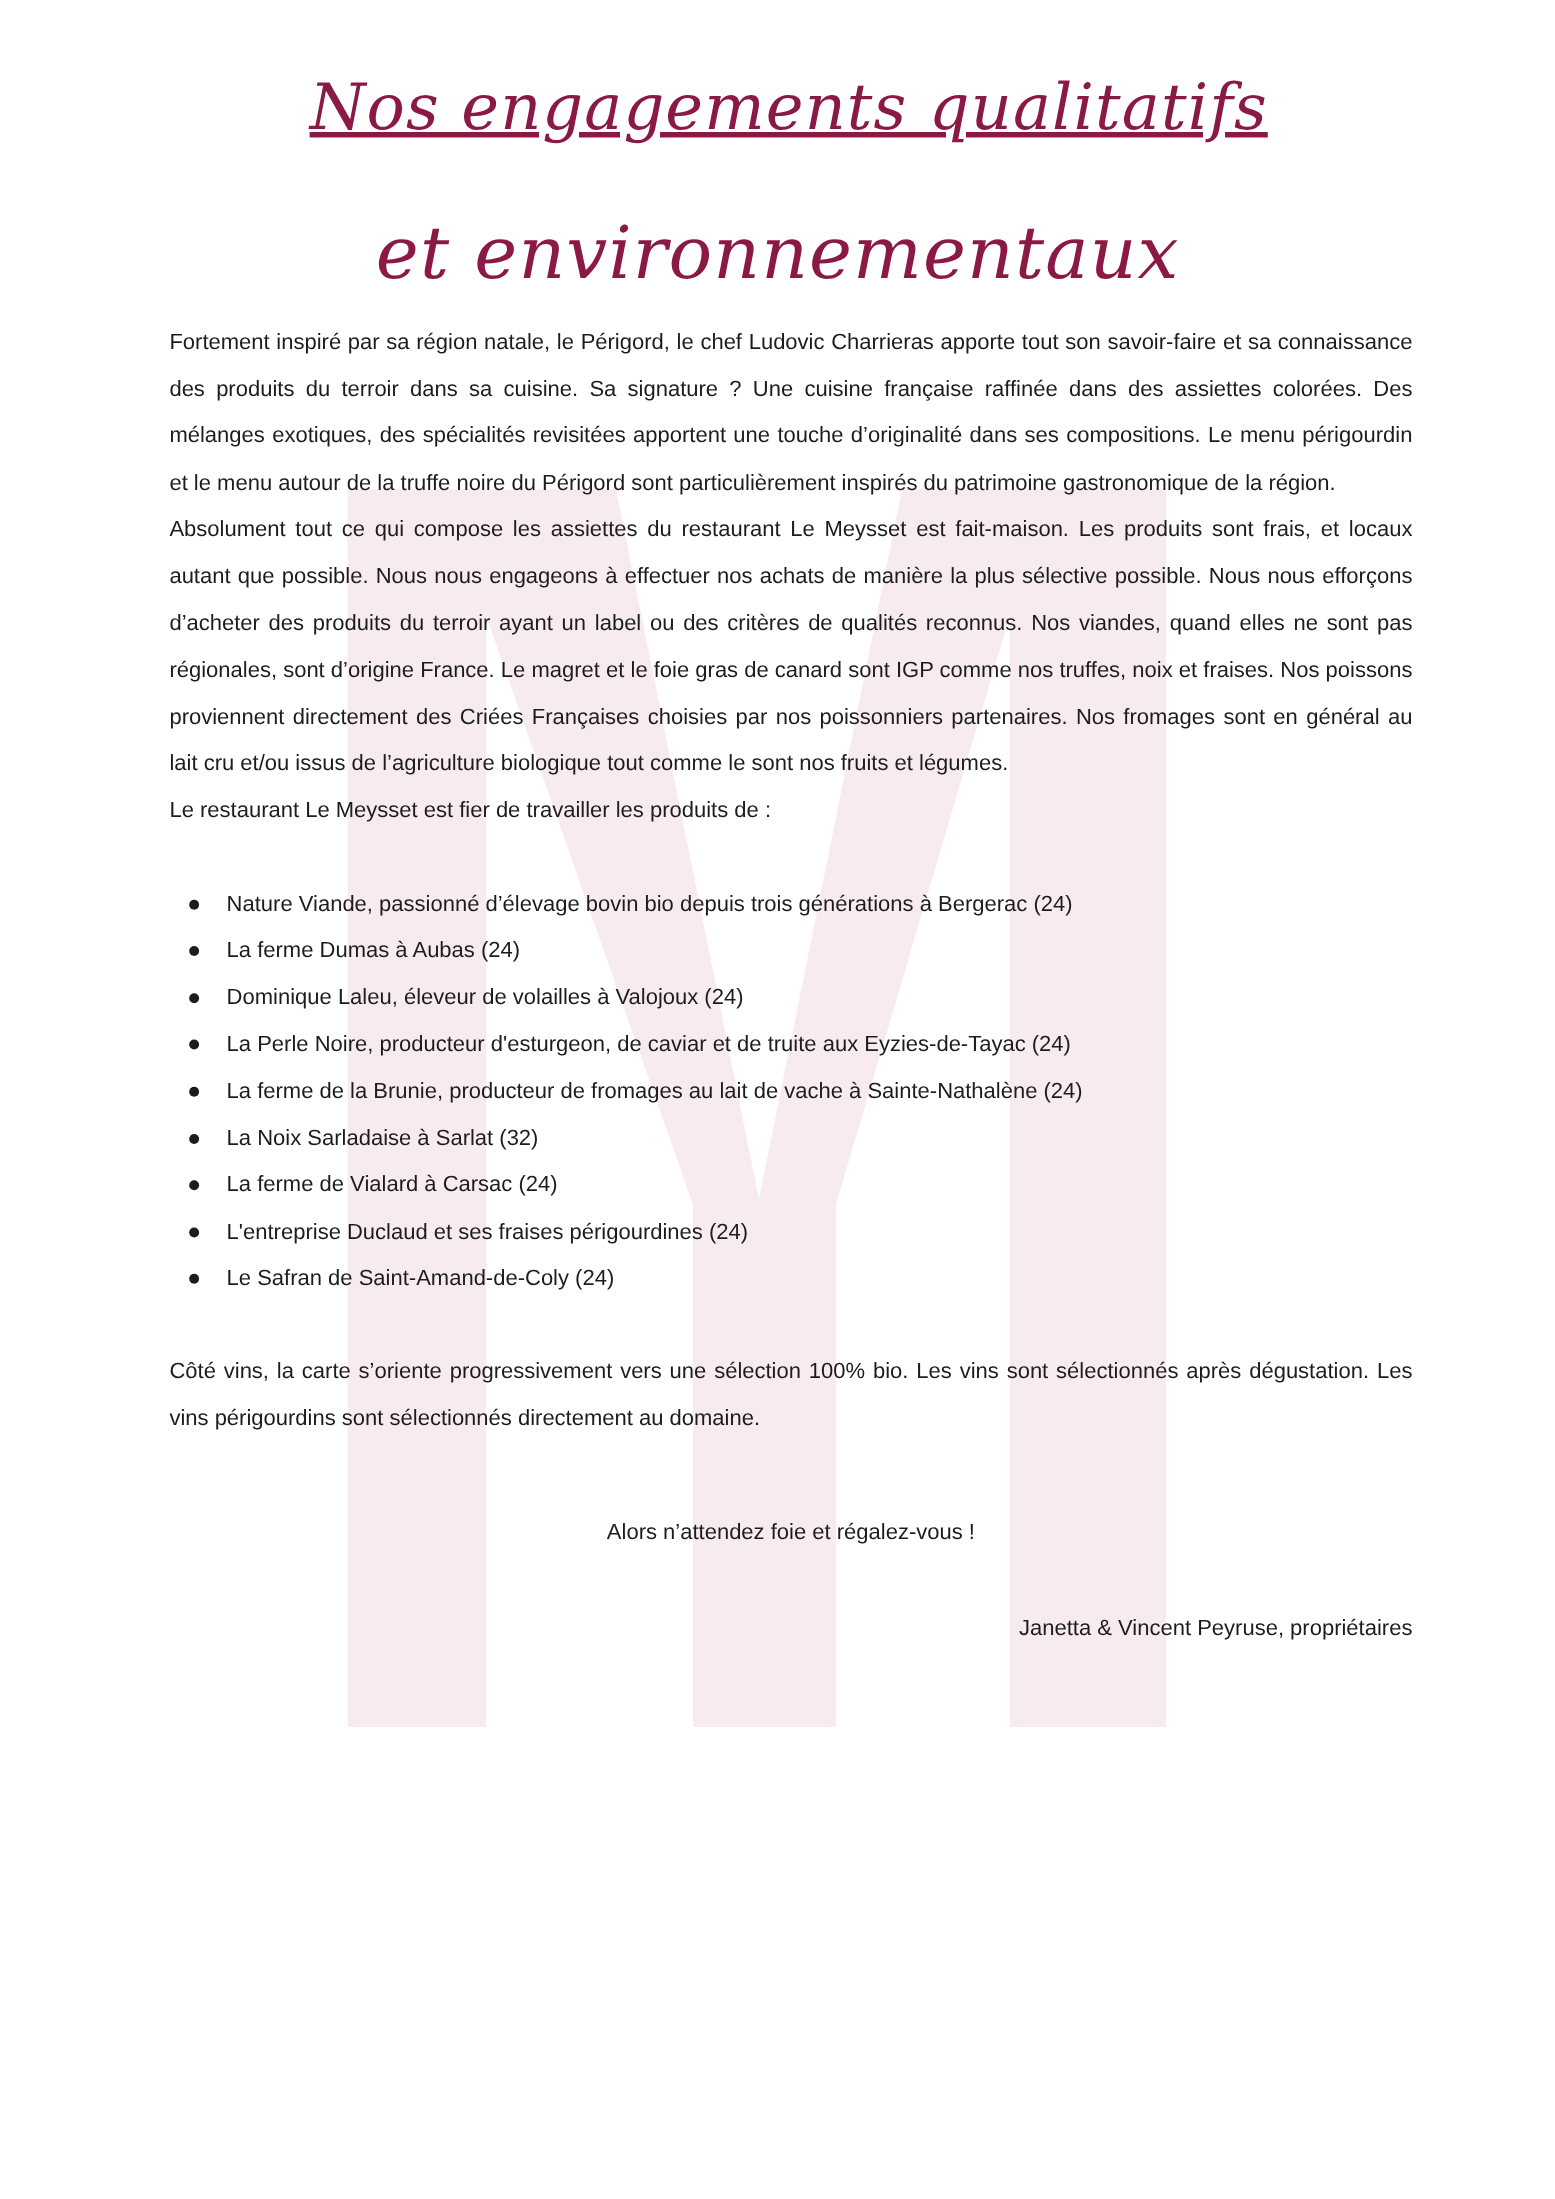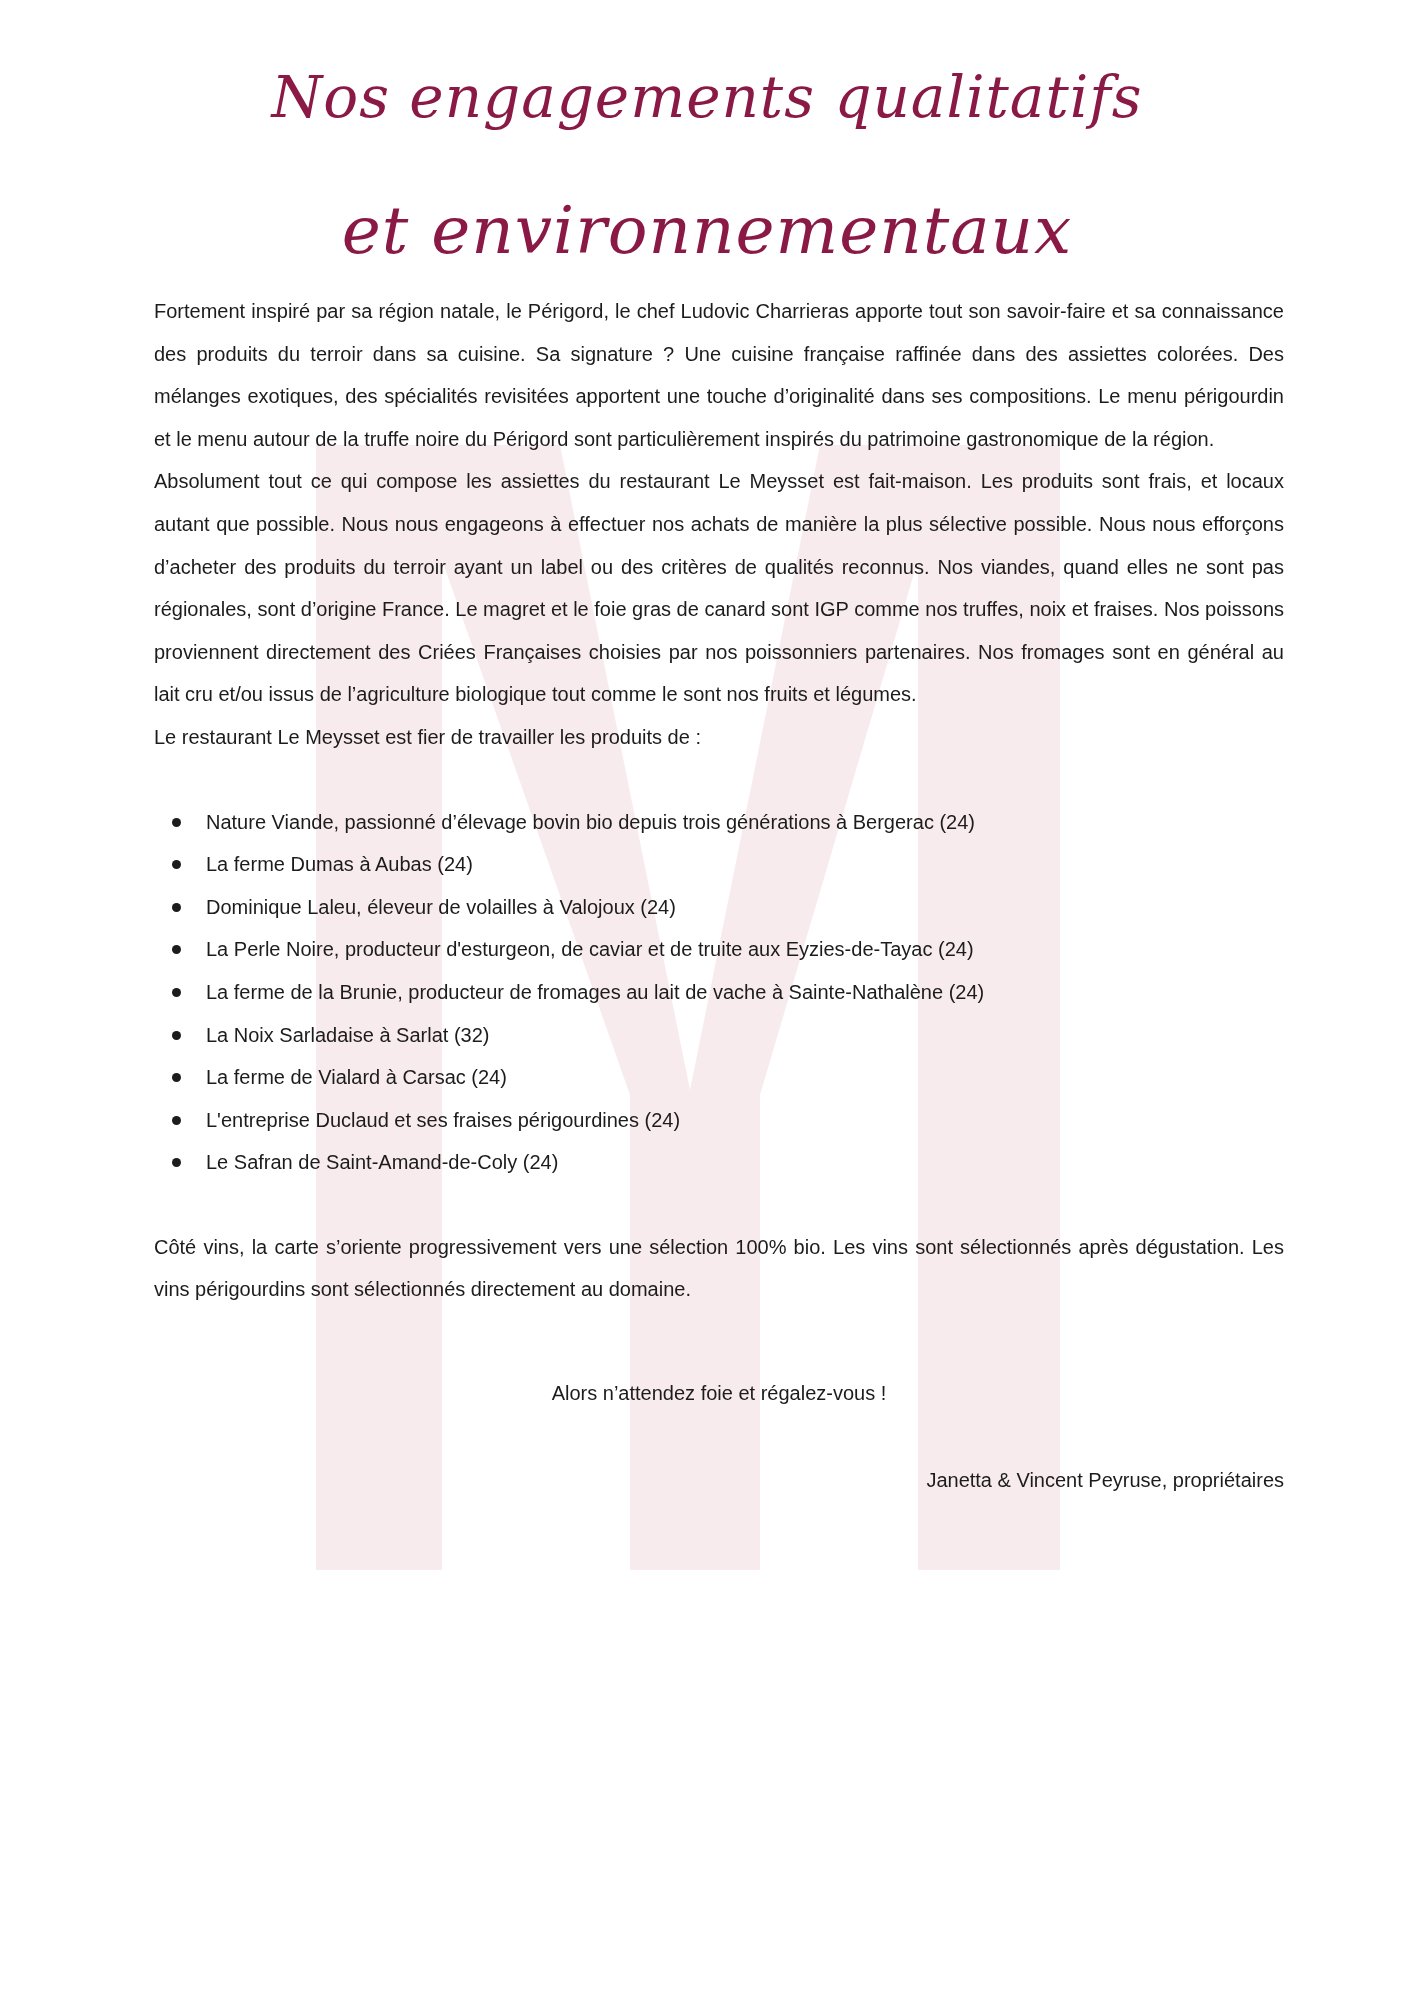--- a/index.html
+++ b/index.html
@@ -33,21 +33,21 @@
       font-family: "DejaVu Serif", "Liberation Serif", serif;
       font-style: italic;
       color: #8a1a45;
       text-align: center;
       font-size: 58px;
       line-height: 1;
       margin: 0;
       letter-spacing: 1px;
       font-weight: normal;
     }
-    .title-line-1 { position: absolute; left: 0; width: 1130px; top: 68px; }
+    .title-line-1 { position: absolute; left: 10px; width: 1130px; top: 68px; text-decoration: underline; }
     .title-line-2 { position: absolute; left: 0; width: 1130px; top: 198px; font-size: 66px; }
     .body-text {
       position: absolute;
       left: 12px;
       top: 290px;
       width: 1130px;
       font-size: 20px;
       line-height: 42.6px;
       text-align: justify;
     }

